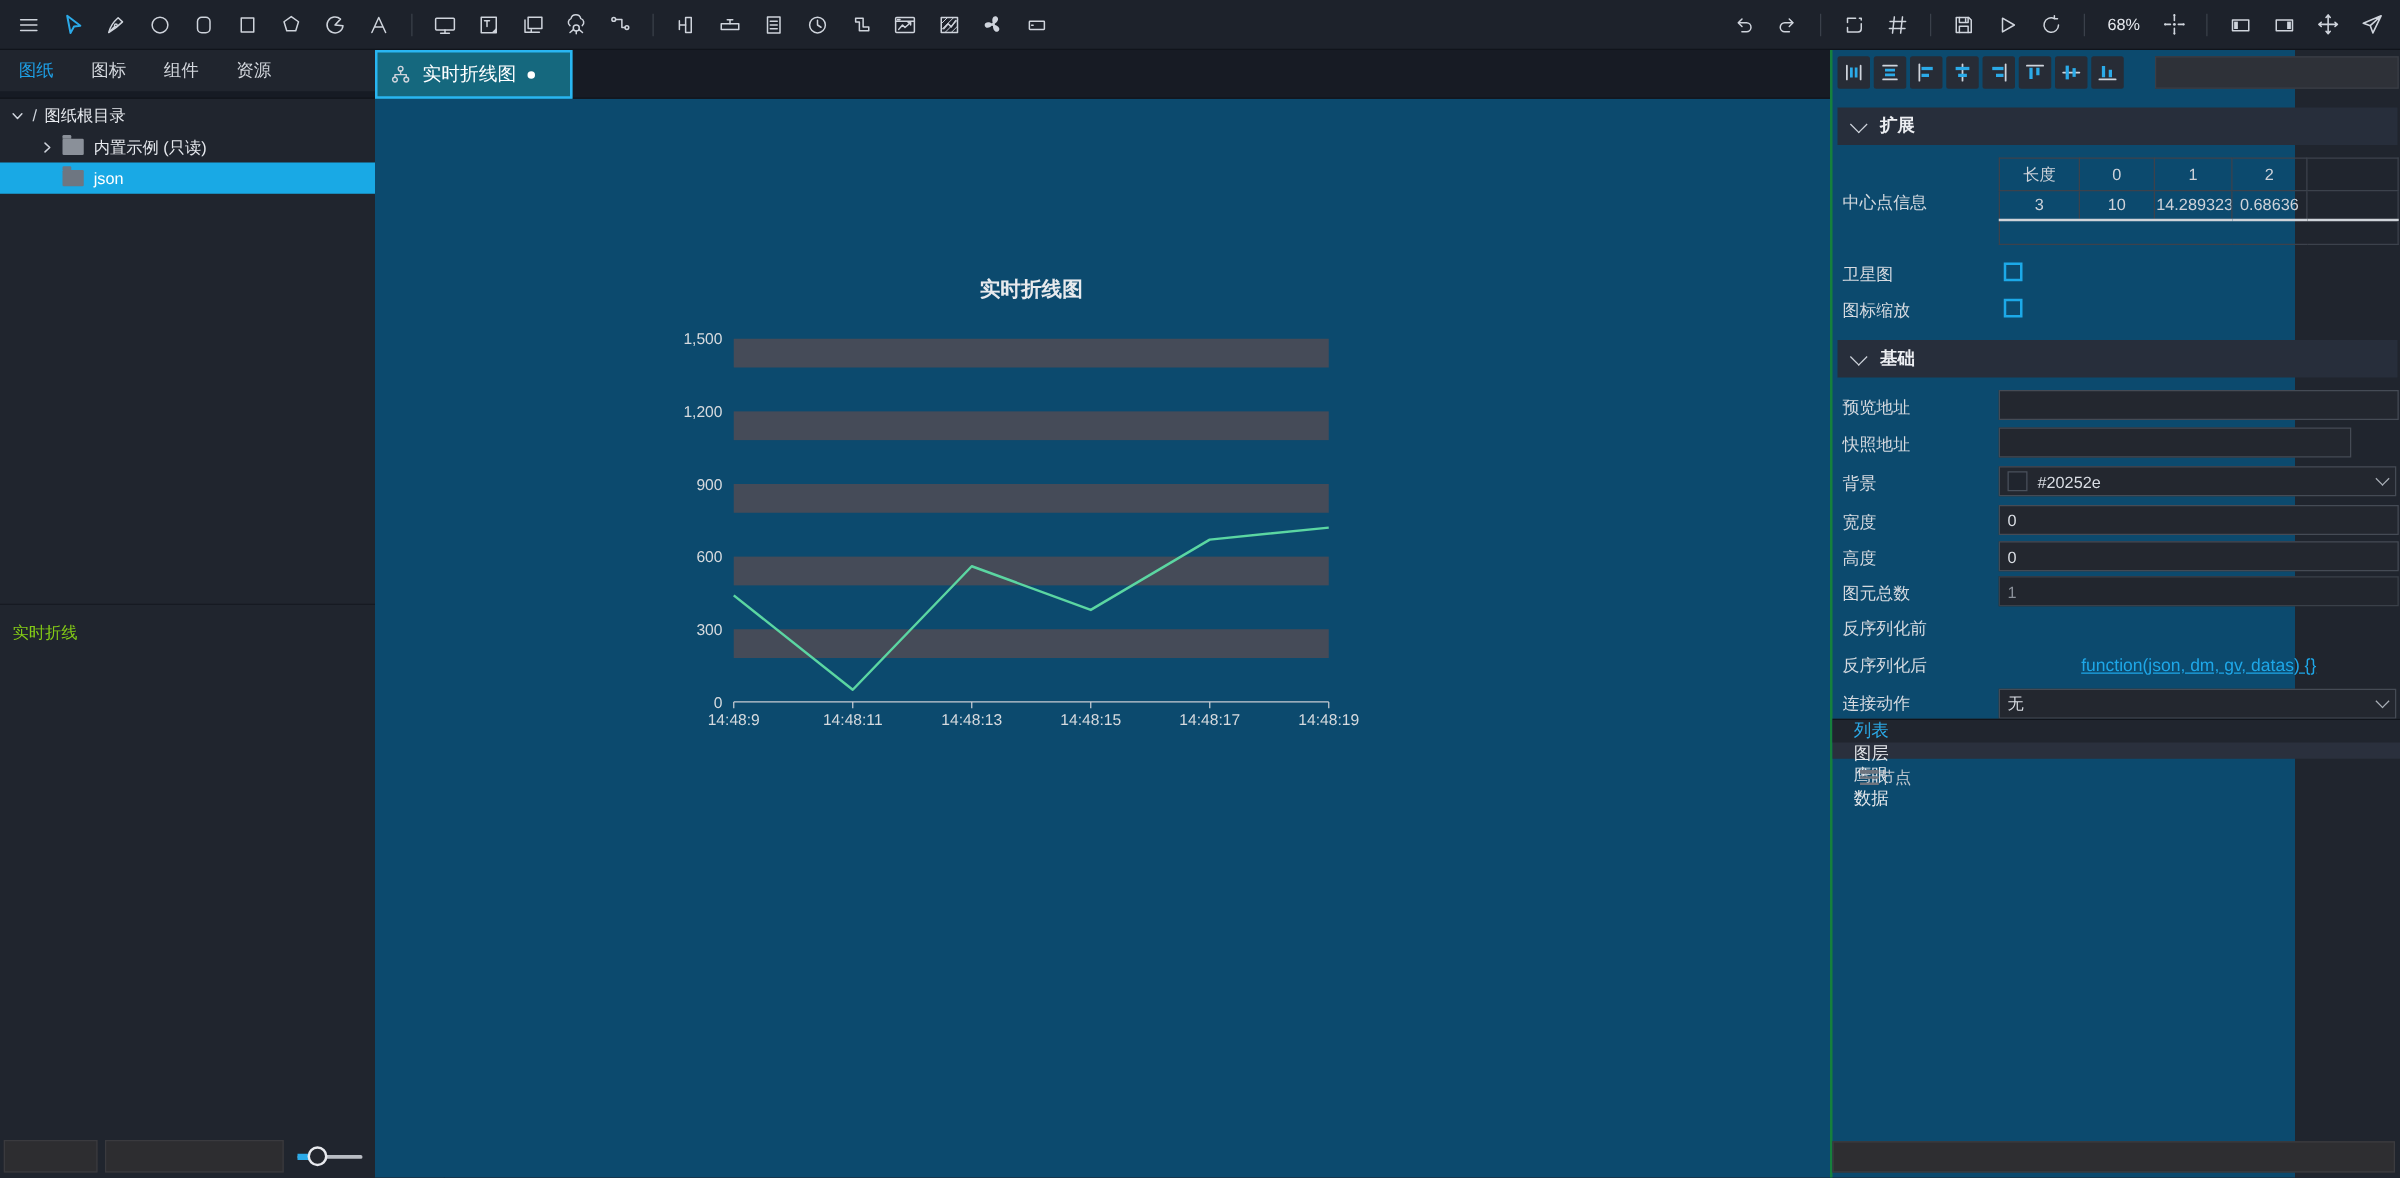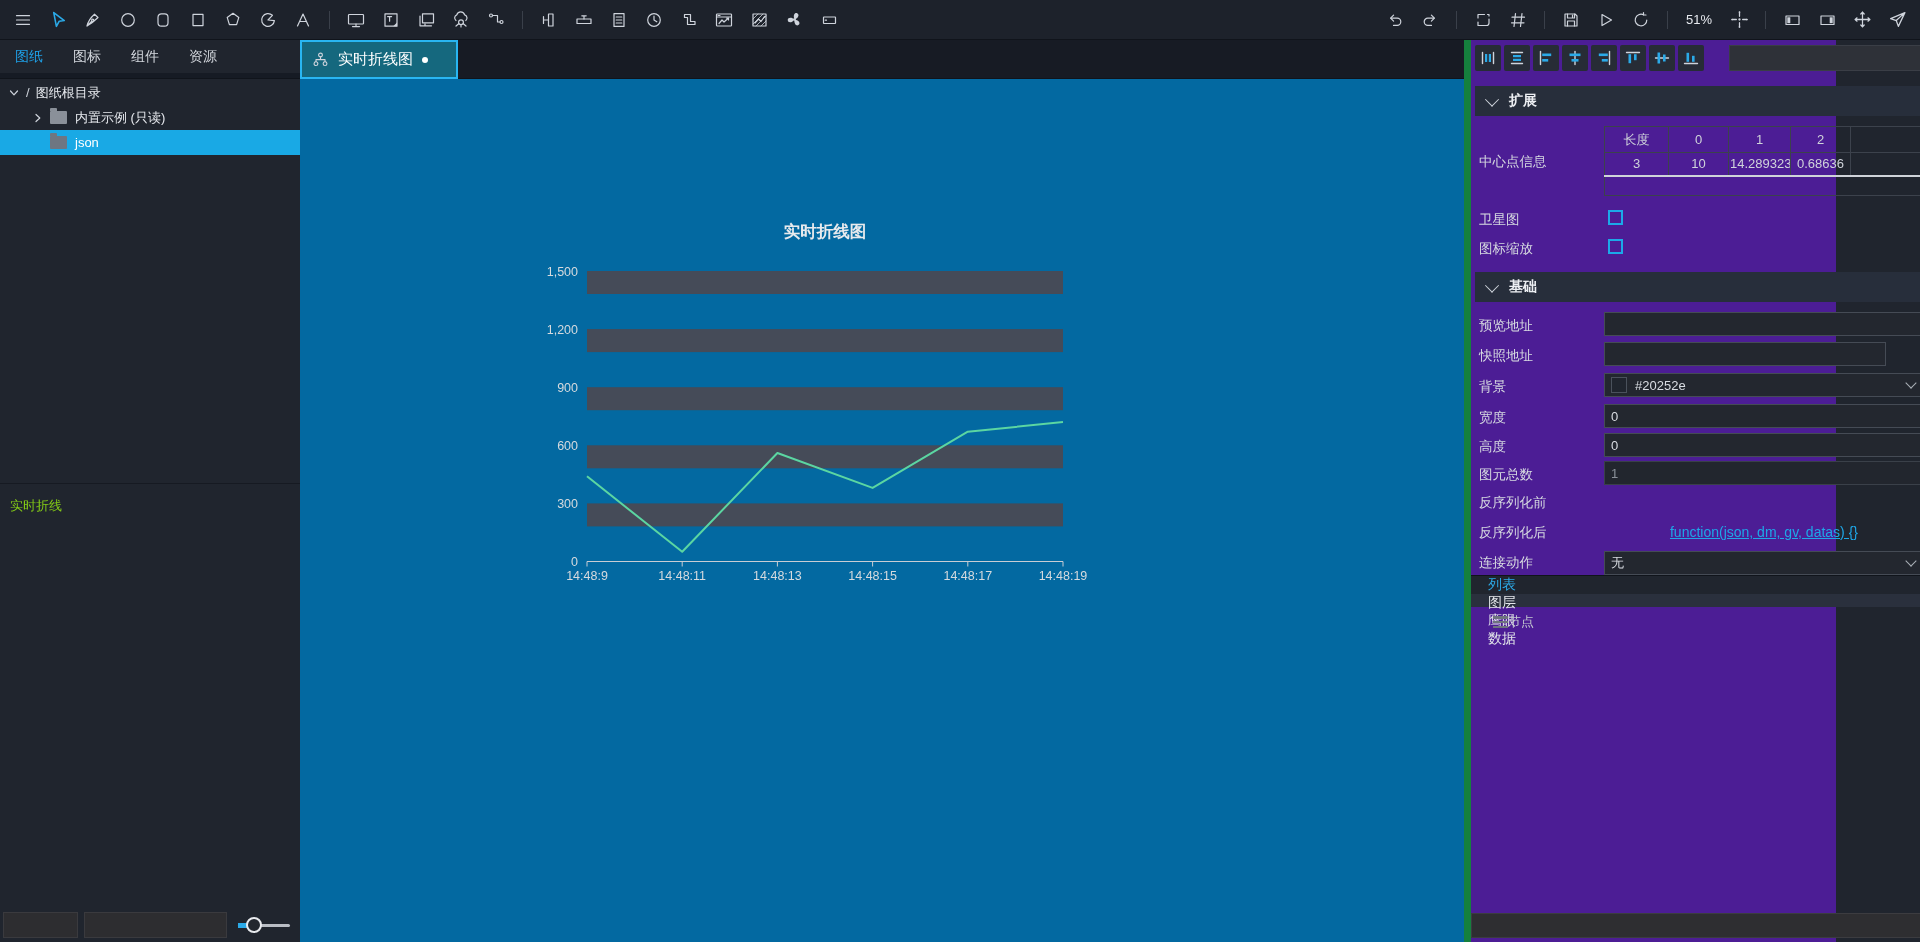--- a/index.html
+++ b/index.html
@@ -38,30 +38,30 @@
   .side-divider { position:absolute; left:0; top:443px; width:300px; height:1px; background:#161a22; }
   .preview-label { position:absolute; left:10px; top:457px; font-size:13px; color:#84cc16; }
   .side-bottom { position:absolute; left:0; top:868px; width:300px; height:34px; display:flex; align-items:center; }
   .sb-input1 { position:absolute; left:3px; top:4px; width:75px; height:26px; background:#2d2d30; border:1px solid #3a3a3e; }
   .sb-input2 { position:absolute; left:84px; top:4px; width:143px; height:26px; background:#2d2d30; border:1px solid #3a3a3e; }
   .sb-slider { position:absolute; left:238px; top:16px; width:52px; height:3px; background:#b9bdc4; border-radius:2px; }
   .sb-slider .seg { position:absolute; left:0; top:-1px; width:11px; height:5px; background:#2baae8; }
   .sb-slider .knob { position:absolute; left:8px; top:-7px; width:16px; height:16px; border:2px solid #e8eaee; border-radius:50%; background:#23272e; cursor:pointer; }
 
   
-  .canvas { position:absolute; left:300px; top:40px; width:1164px; height:902px; background:#0369a1; }
+  .canvas { position:absolute; left:300px; top:40px; width:1164px; height:902px; background:#0c4a6e; }
   .canvas-tabbar { position:absolute; left:0; top:0; width:1164px; height:39px; background:#171b24; border-bottom:1px solid #10141b; }
   .canvas-tab { position:absolute; left:0; top:0; height:39px; width:158px; background:#15687e; border:2px solid #29b6f2;
      display:flex; align-items:center; padding:0 10px; gap:9px; cursor:pointer; }
   .canvas-tab .tab-label { font-size:15px; color:#fff; }
   .canvas-tab .dot { width:6px; height:6px; border-radius:50%; background:#fff; }
   #chart-wrap { position:absolute; left:0; top:39px; width:1164px; height:863px; }
 
   
-  .inspector { position:absolute; left:1464px; top:40px; width:372px; height:902px; background:#4c1d95; border-left:7px solid #15803d; }
+  .inspector { position:absolute; left:1464px; top:40px; width:372px; height:902px; background:#0c4a6e; border-left:2px solid #15803d; }
   .align-row { position:absolute; left:4px; top:4px; height:28px; display:flex; gap:3px; align-items:center; }
   .align-btn { width:26px; height:26px; background:#272c36; border-radius:2px; display:flex; align-items:center; justify-content:center; cursor:pointer; }
   .align-input { position:absolute; left:258px; top:5px; width:195px; height:26px; background:#2e3138; border:1px solid #3a3e46; }
 
   .sec-header { position:absolute; left:4px; width:448px; height:30px; background:#272e3b; display:flex; align-items:center; gap:12px; padding:0 12px; cursor:pointer; }
   .sec-header .sec-title { font-size:14px; font-weight:bold; color:#eceef2; }
   .caret-down { width:10px; height:10px; border-right:1.6px solid #cfd4dc; border-bottom:1.6px solid #cfd4dc; transform:rotate(45deg) translate(-1px,-1px); }
 
   .prop-label { position:absolute; left:8px; font-size:13.5px; color:#d6dae0; }
   .prop-input { position:absolute; left:133px; width:320px; height:24px; background:#23272f; border:1px solid #454b55; color:#d9dde3; font-size:13px; padding:0 6px; font-family:"Liberation Sans","DejaVu Sans",sans-serif; }
@@ -275,21 +275,21 @@
           <polygon points="5,3.5 14.5,9 5,14.5"></polygon>
         </svg>
       </div>
     <div class="tb-btn">
         <svg class="icon" width="18" height="18" viewBox="0 0 18 18">
           <path d="M14.8 9 A5.8 5.8 0 1 1 11.5 3.8"></path>
           <path d="M11.5 1.5 V4 H14"></path>
         </svg>
       </div>
     <div class="tb-sep"></div>
-    <div class="zoom-label">51%</div>
+    <div class="zoom-label">68%</div>
     <div class="tb-btn">
         <svg class="icon" width="19" height="19" viewBox="0 0 18 18">
           <path d="M9 2 V6 M9 12 V16 M2 9 H6 M12 9 H16"></path>
           <circle class="fill" cx="9" cy="9" r="1.1"></circle>
           <circle class="fill" cx="9" cy="2" r="0.8"></circle>
           <circle class="fill" cx="9" cy="16" r="0.8"></circle>
           <circle class="fill" cx="2" cy="9" r="0.8"></circle>
           <circle class="fill" cx="16" cy="9" r="0.8"></circle>
         </svg>
       </div>

